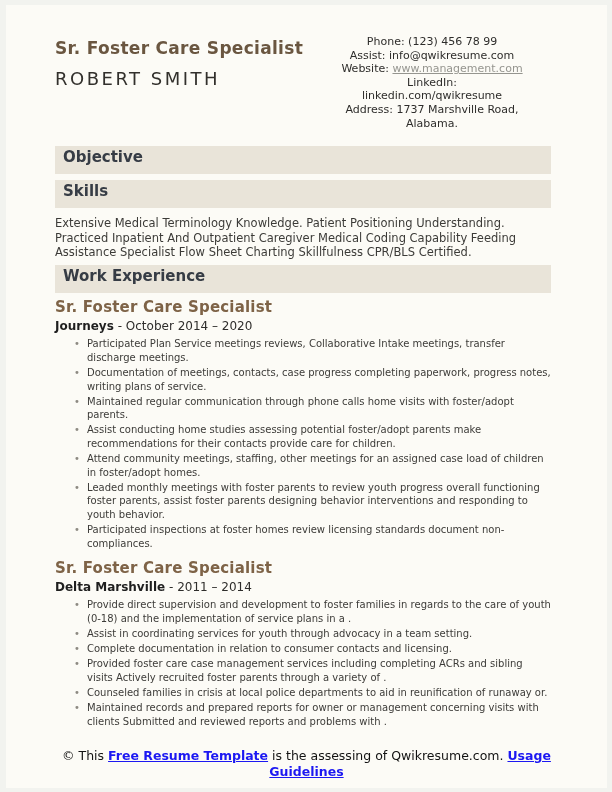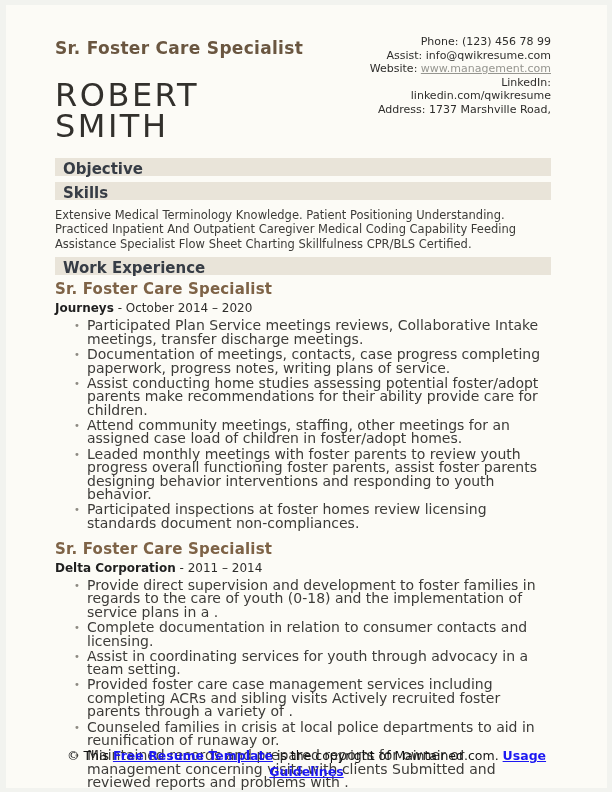--- a/index.html
+++ b/index.html
@@ -17,49 +17,49 @@
   .content { padding: 30px 56px 0 49px; }
 
   
   .header { display: flex; margin-bottom: 16px; }
   .header-left { flex: 1; padding-top: 3px; }
   .top-job-title {
     font-size: 17px; font-weight: bold; color: var(--accent_dark, #6a5640);
     line-height: 21px; letter-spacing: 0.3px;
   }
   .name {
-    font-size: 32px; color: #32302c; letter-spacing: 2.5px;
-    line-height: 31px; margin-top: 21px;
+    font-size: 18px; color: #32302c; letter-spacing: 2.5px;
+    line-height: 31px; margin-top: 4px;
   }
-  .header-right { width: 238px; text-align: right; font-size: 11px; line-height: 13.6px; color: #2e2d2b; }
+  .header-right { width: 238px; text-align: center; font-size: 11px; line-height: 13.6px; color: #2e2d2b; }
   .contact-line a.site-link { color: var(--muted_link, #95958f); text-decoration: underline; cursor: pointer; }
 
   
   .bar {
     background: var(--bar_bg, #e9e4d9); color: var(--bar_text, #363c45);
-    font-size: 15px; font-weight: bold; height: 18px; line-height: 22px;
+    font-size: 15px; font-weight: bold; height: 28px; line-height: 22px;
     padding-left: 8px; margin: 6px 0 0 0;
   }
   .body-text {
     font-size: 11.5px; line-height: 14.4px; color: #3c3b38;
     margin: 8px 0 6px 0;
   }
 
   
   .job { margin-top: 5px; }
   .job2 { margin-top: 9px; }
   .job-title {
     font-size: 15px; font-weight: bold; color: var(--accent, #7e6347);
     line-height: 18px; letter-spacing: 0.2px;
   }
   .company-line { font-size: 12px; color: #2e2d2b; margin-top: 3px; line-height: 14px; }
   .company-line .company { font-weight: bold; color: #1f1f1f; }
   ul.duties { list-style: none; margin: 4px 0 0 0; padding: 0 0 0 19px; }
   ul.duties li {
-    position: relative; font-size: 14px; line-height: 13.6px;
+    position: relative; font-size: 10px; line-height: 13.6px;
     color: #3c3b38; padding-left: 13px; margin-bottom: 1.5px;
   }
   ul.duties li::before {
     content: "\2022"; position: absolute; left: 0; top: 0;
     color: #8d8a82; font-size: 10px;
   }
 
   
   .footer {
     position: absolute; left: 0; right: 0; bottom: 8px;
@@ -79,54 +79,56 @@
         <div class="top-job-title">Sr. Foster Care Specialist</div>
         <div class="name">ROBERT SMITH</div>
       </div>
       <div class="header-right">
         <div class="contact-line">Phone: (123) 456 78 99</div>
         <div class="contact-line">Assist: info@qwikresume.com</div>
         <div class="contact-line"><span>Website: </span><a class="site-link" href="#">www.management.com</a></div>
         <div class="contact-line">LinkedIn:</div>
         <div class="contact-line">linkedin.com/qwikresume</div>
         <div class="contact-line">Address: 1737 Marshville Road,</div>
+        <div class="contact-line">Alabama.</div>
       </div>
     </div>
 
     <div class="bar">Objective</div>
 
     <div class="bar">Skills</div>
     <p class="body-text">Extensive Medical Terminology Knowledge. Patient Positioning Understanding. Practiced Inpatient And Outpatient Caregiver Medical Coding Capability Feeding Assistance Specialist Flow Sheet Charting Skillfulness CPR/BLS Certified.</p>
 
     <div class="bar">Work Experience</div>
 
     <div class="job">
       <div class="job-title">Sr. Foster Care Specialist</div>
       <div class="company-line"><span class="company">Journeys</span><span> - </span><span>October 2014 – 2020</span></div>
       <ul class="duties">
         <li>Participated Plan Service meetings  reviews, Collaborative Intake meetings,  transfer discharge meetings.</li>
         <li>Documentation of meetings, contacts, case progress  completing paperwork, progress notes, writing plans of service.</li>
-        <li>Assist  conducting home studies assessing potential foster/adopt parents make recommendations for their ability provide care for children.</li>
+        <li>Maintained regular communication through phone calls home visits with foster/adopt parents.</li>
+        <li>Assist  conducting home studies assessing potential foster/adopt parents make recommendations for their contacts provide care for children.</li>
         <li>Attend community meetings, staffing, other meetings for an assigned case load of children in foster/adopt homes.</li>
         <li>Leaded monthly meetings with foster parents to review youth progress overall functioning foster parents, assist foster parents  designing behavior interventions and responding to youth behavior.</li>
         <li>Participated inspections at foster homes  review licensing standards  document non-compliances.</li>
       </ul>
     </div>
 
     <div class="job job2">
       <div class="job-title">Sr. Foster Care Specialist</div>
-      <div class="company-line"><span class="company">Delta Corporation</span><span> - </span><span>2011 – 2014</span></div>
+      <div class="company-line"><span class="company">Delta Marshville</span><span> - </span><span>2011 – 2014</span></div>
       <ul class="duties">
         <li>Provide direct supervision and development to foster families in regards to the care of youth (0-18) and the implementation of service plans in a .</li>
+        <li>Assist in coordinating services for youth through advocacy in a team setting.</li>
         <li>Complete documentation in relation to consumer contacts and licensing.</li>
-        <li>Assist in coordinating services for youth through advocacy in a team setting.</li>
         <li>Provided foster care case management services including completing ACRs and sibling visits Actively recruited foster parents through a variety of .</li>
         <li>Counseled families in crisis at local police departments to aid in reunification of runaway or.</li>
         <li>Maintained records and prepared reports for owner or management concerning visits with clients Submitted and reviewed reports and problems with .</li>
       </ul>
     </div>
 
   </div>
 
   <div class="footer">
-    <div class="footer-inner"><span>© This </span><a href="#">Free Resume Template</a><span> is the copyright of Maintained.com. </span><a href="#">Usage Guidelines</a></div>
+    <div class="footer-inner"><span>© This </span><a href="#">Free Resume Template</a><span> is the assessing of Qwikresume.com. </span><a href="#">Usage Guidelines</a></div>
   </div>
 </div>
 
 </body></html>

